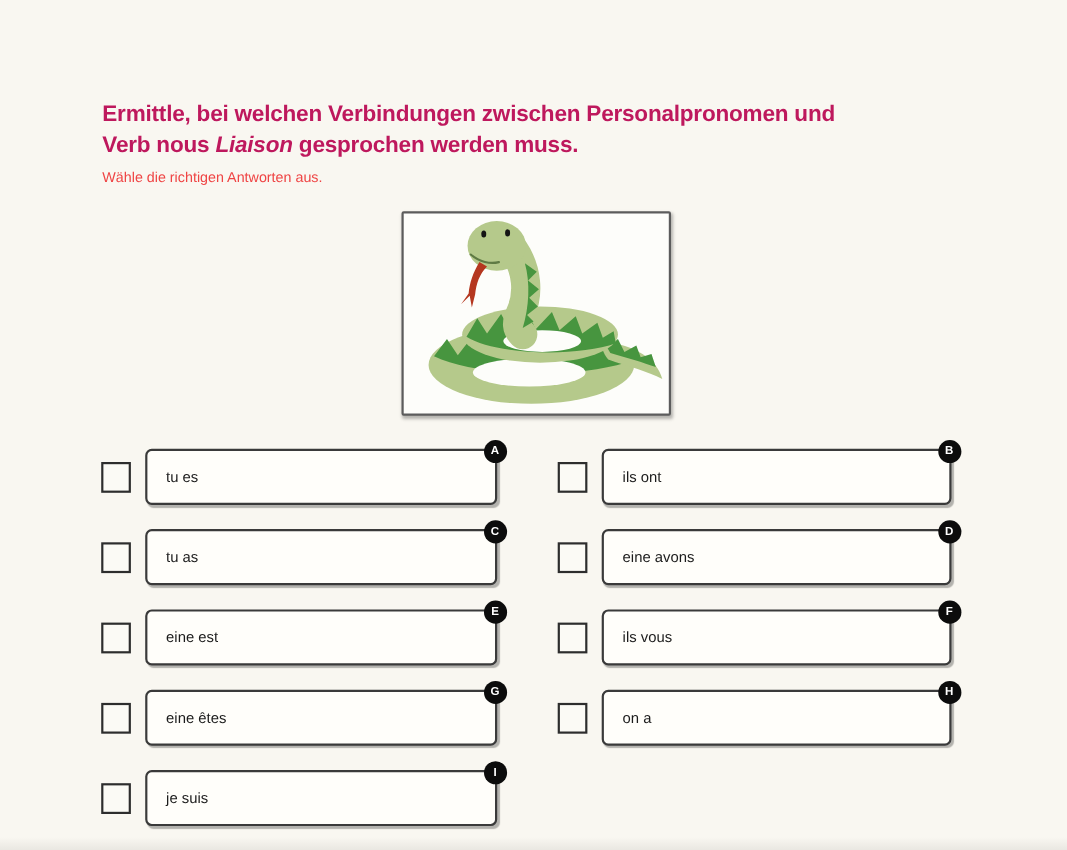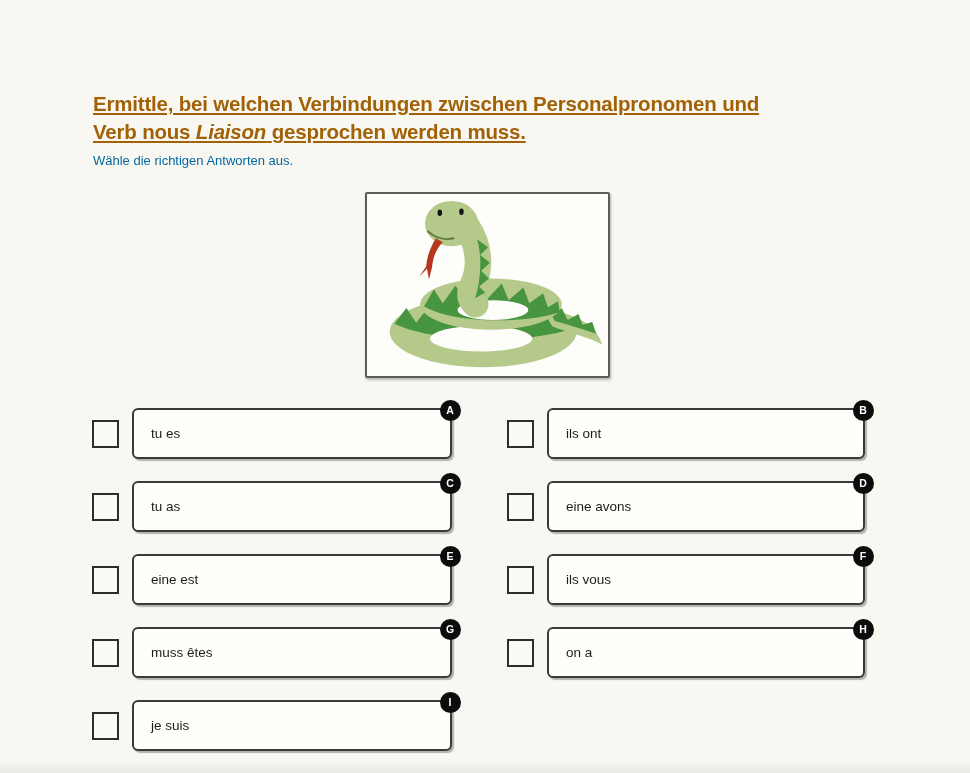--- a/index.html
+++ b/index.html
@@ -4,28 +4,28 @@
 <style>
   html, body { margin:0; padding:0; background:#f9f7f1; }
   .stage {
     position:relative; width:970px; height:773px; overflow:hidden;
     background:#f9f7f1;
     font-family:"Liberation Sans", sans-serif;
     -webkit-font-smoothing:antialiased;
   }
   .question-title {
     position:absolute; left:93px; top:90px; width:800px;
-    font-size:20.5px; font-weight:bold; color:#a16207;
-    line-height:28px; letter-spacing:-0.2px; margin:0;text-decoration:underline;
+    font-size:20.5px; font-weight:bold; color:#be185d;
+    line-height:28px; letter-spacing:-0.2px; margin:0;
   }
   .question-title .line { display:block; }
   .question-title i { font-weight:bold;margin-top:46px; }
   .question-instruction {
     position:absolute; left:93px; top:153px;
-    font-size:13px; color:#0369a1;
+    font-size:13px; color:#ef4444;
   }
   .image-card {
     position:absolute; left:365px; top:192px; width:245px; height:186px;
     box-sizing:border-box; background:#fdfdfa;
     border:2px solid #5c5c5c; border-radius:2px;
     box-shadow:1px 2px 3px rgba(0,0,0,0.28);
   }
   .image-card svg { display:block; width:100%; height:100%; }
   .options-grid {
     position:absolute; left:92px; top:408px; width:774px;
@@ -141,21 +141,21 @@
       <div class="option-checkbox" role="checkbox" aria-checked="false"></div>
       <div class="answer-box">
         <span>ils vous</span>
         <span class="option-badge">F</span>
       </div>
     </div>
 
     <div class="option-row">
       <div class="option-checkbox" role="checkbox" aria-checked="false"></div>
       <div class="answer-box">
-        <span>muss êtes</span>
+        <span>eine êtes</span>
         <span class="option-badge">G</span>
       </div>
     </div>
 
     <div class="option-row">
       <div class="option-checkbox" role="checkbox" aria-checked="false"></div>
       <div class="answer-box">
         <span>on a</span>
         <span class="option-badge">H</span>
       </div>

